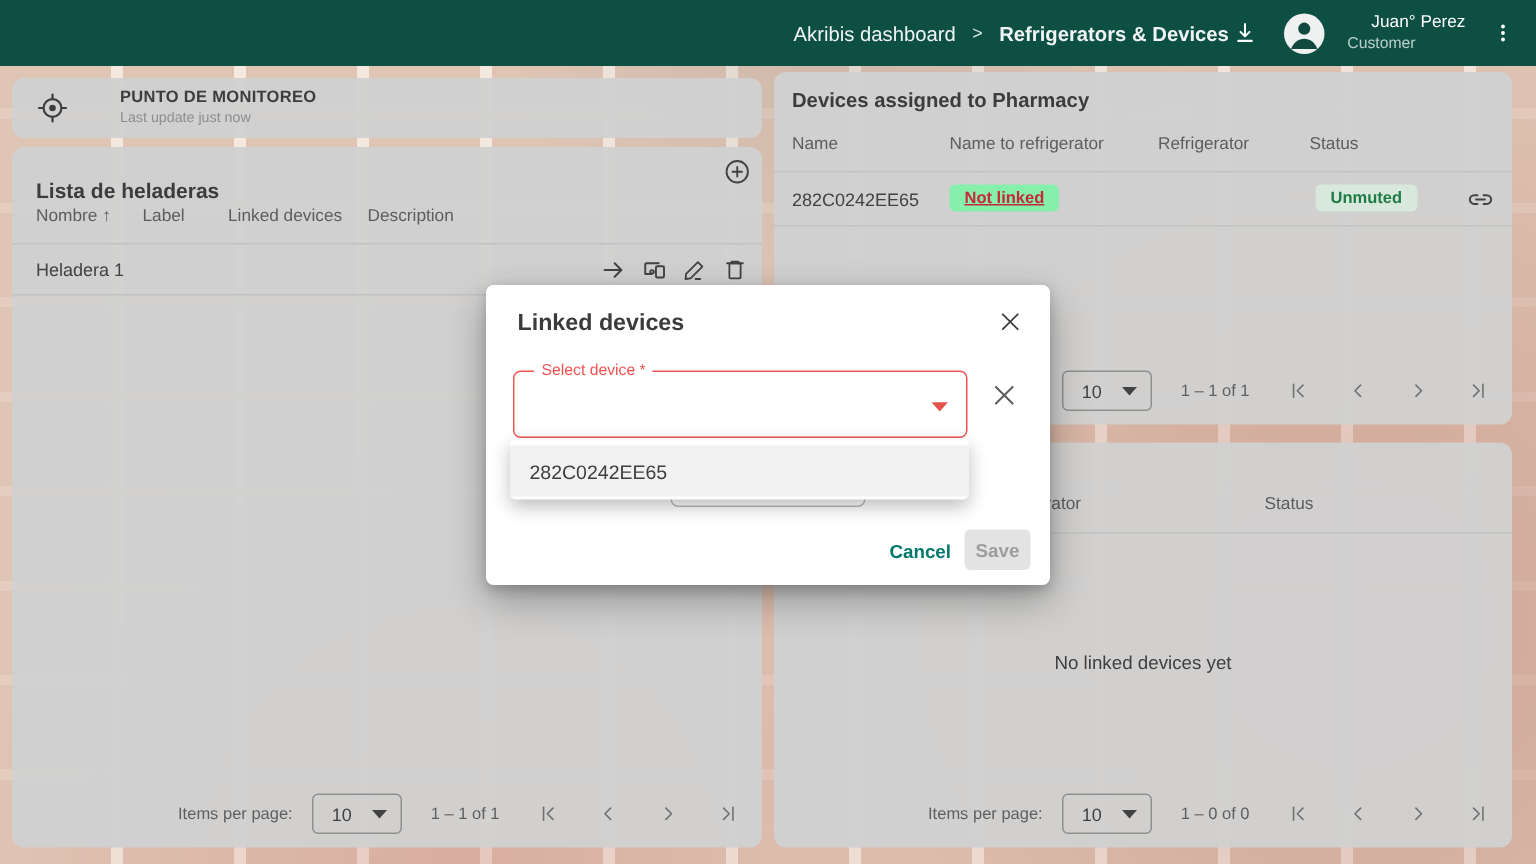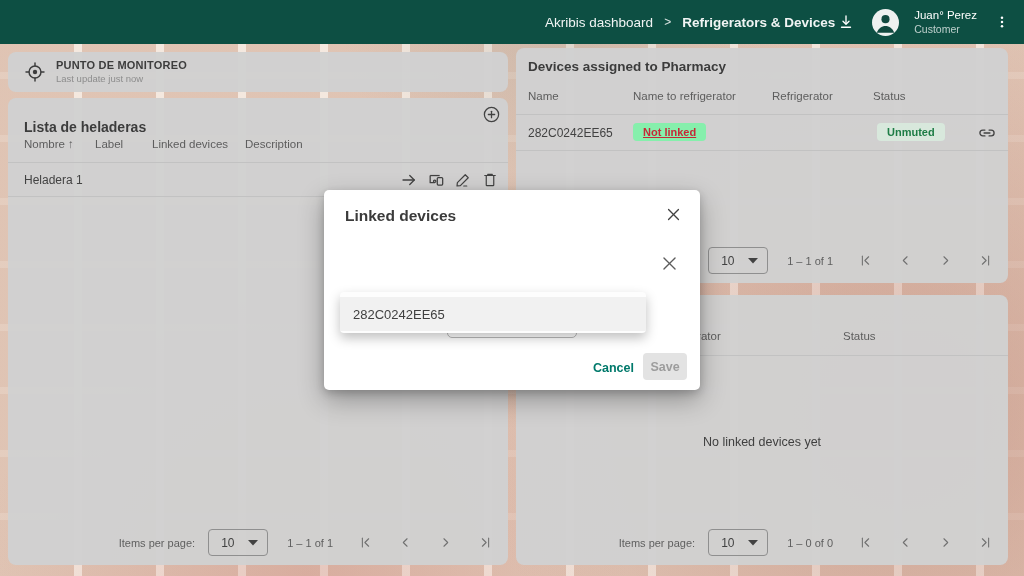--- a/index.html
+++ b/index.html
@@ -27,24 +27,24 @@
     justify-content:flex-end; padding:0 12px 0 18px; z-index:5;
   }
   .crumbs { display:flex; align-items:center; gap:11px; color:rgba(255,255,255,.94); font-size:13.5px; }
   .crumbs .root { font-weight:400; }
   .crumbs .sep  { font-weight:400; font-size:12px; color:rgba(255,255,255,.85); }
   .crumbs .cur  { font-weight:700; }
   .hdr-right { display:flex; align-items:center; gap:15px; }
   .icon-btn { background:none; border:none; cursor:pointer; display:flex; align-items:center; justify-content:center; padding:2px; }
   .avatar { width:27px; height:27px; border-radius:50%; background:#eef1f0; overflow:hidden; display:flex; align-items:flex-end; justify-content:center; }
   .user-block { display:flex; flex-direction:column; line-height:1.2; }
-  .user-name { font-size:11.5px; color:#ffffff; }
+  .user-name { font-size:11.5px; color:#ffffff;margin-left:16px; }
   .user-role { font-size:10.5px; color:rgba(255,255,255,.72); }
   
-  .panel { position:absolute; background:rgba(209,209,209,.97); border-radius:8px; z-index:2; }
+  .panel { position:absolute; background:rgba(209,209,209,.97); border-radius:8px; z-index:2;gap:24px; }
   .divider { position:absolute; left:0; right:0; height:1px; background:#c2c2c2; }
   .col-h { position:absolute; font-size:11.5px; color:#5d5d5d; white-space:nowrap; }
   .cell  { font-size:12px; color:#424242; white-space:nowrap; }
   
   .monitor { left:8px; top:52px; width:500px; height:40px; display:flex; align-items:center; padding:0 16px; }
   .mon-text { margin-left:10px; display:flex; flex-direction:column; line-height:1.25; }
   .mon-title { font-size:11px; font-weight:700; color:#3d3d3d; letter-spacing:.2px; }
   .mon-sub { font-size:9.5px; color:#8d8d8d; }
   .mon-pharmacy { margin-left:auto; font-size:21px; font-weight:700; color:#383838; }
   
@@ -347,20 +347,27 @@
 
 <div class="dialog">
   <h3 class="dlg-title">Linked devices</h3>
   <button class="icon-btn dlg-close">
     <svg class="ic" width="17" height="17" viewBox="0 0 24 24" fill="none" stroke="#424242" stroke-width="1.8" stroke-linecap="round">
         <path d="M5 5l14 14"></path>
         <path d="M19 5L5 19"></path>
       </svg>
   </button>
 
+  <div class="field">
+    <span class="field-label">Select device *</span>
+    <input type="text" value="" style="">
+    <svg class="field-caret" width="11" height="7" viewBox="0 0 10 6">
+        <polygon points="0,0 10,0 5,5.6" fill="#e5534e"></polygon>
+      </svg>
+  </div>
 
   <button class="icon-btn clear-x">
     <svg class="ic" width="19" height="19" viewBox="0 0 24 24" fill="none" stroke="#5c5c5c" stroke-width="1.7" stroke-linecap="round">
         <path d="M5 5l14 14"></path>
         <path d="M19 5L5 19"></path>
       </svg>
   </button>
 
   <div class="ghost-box"></div>
 

